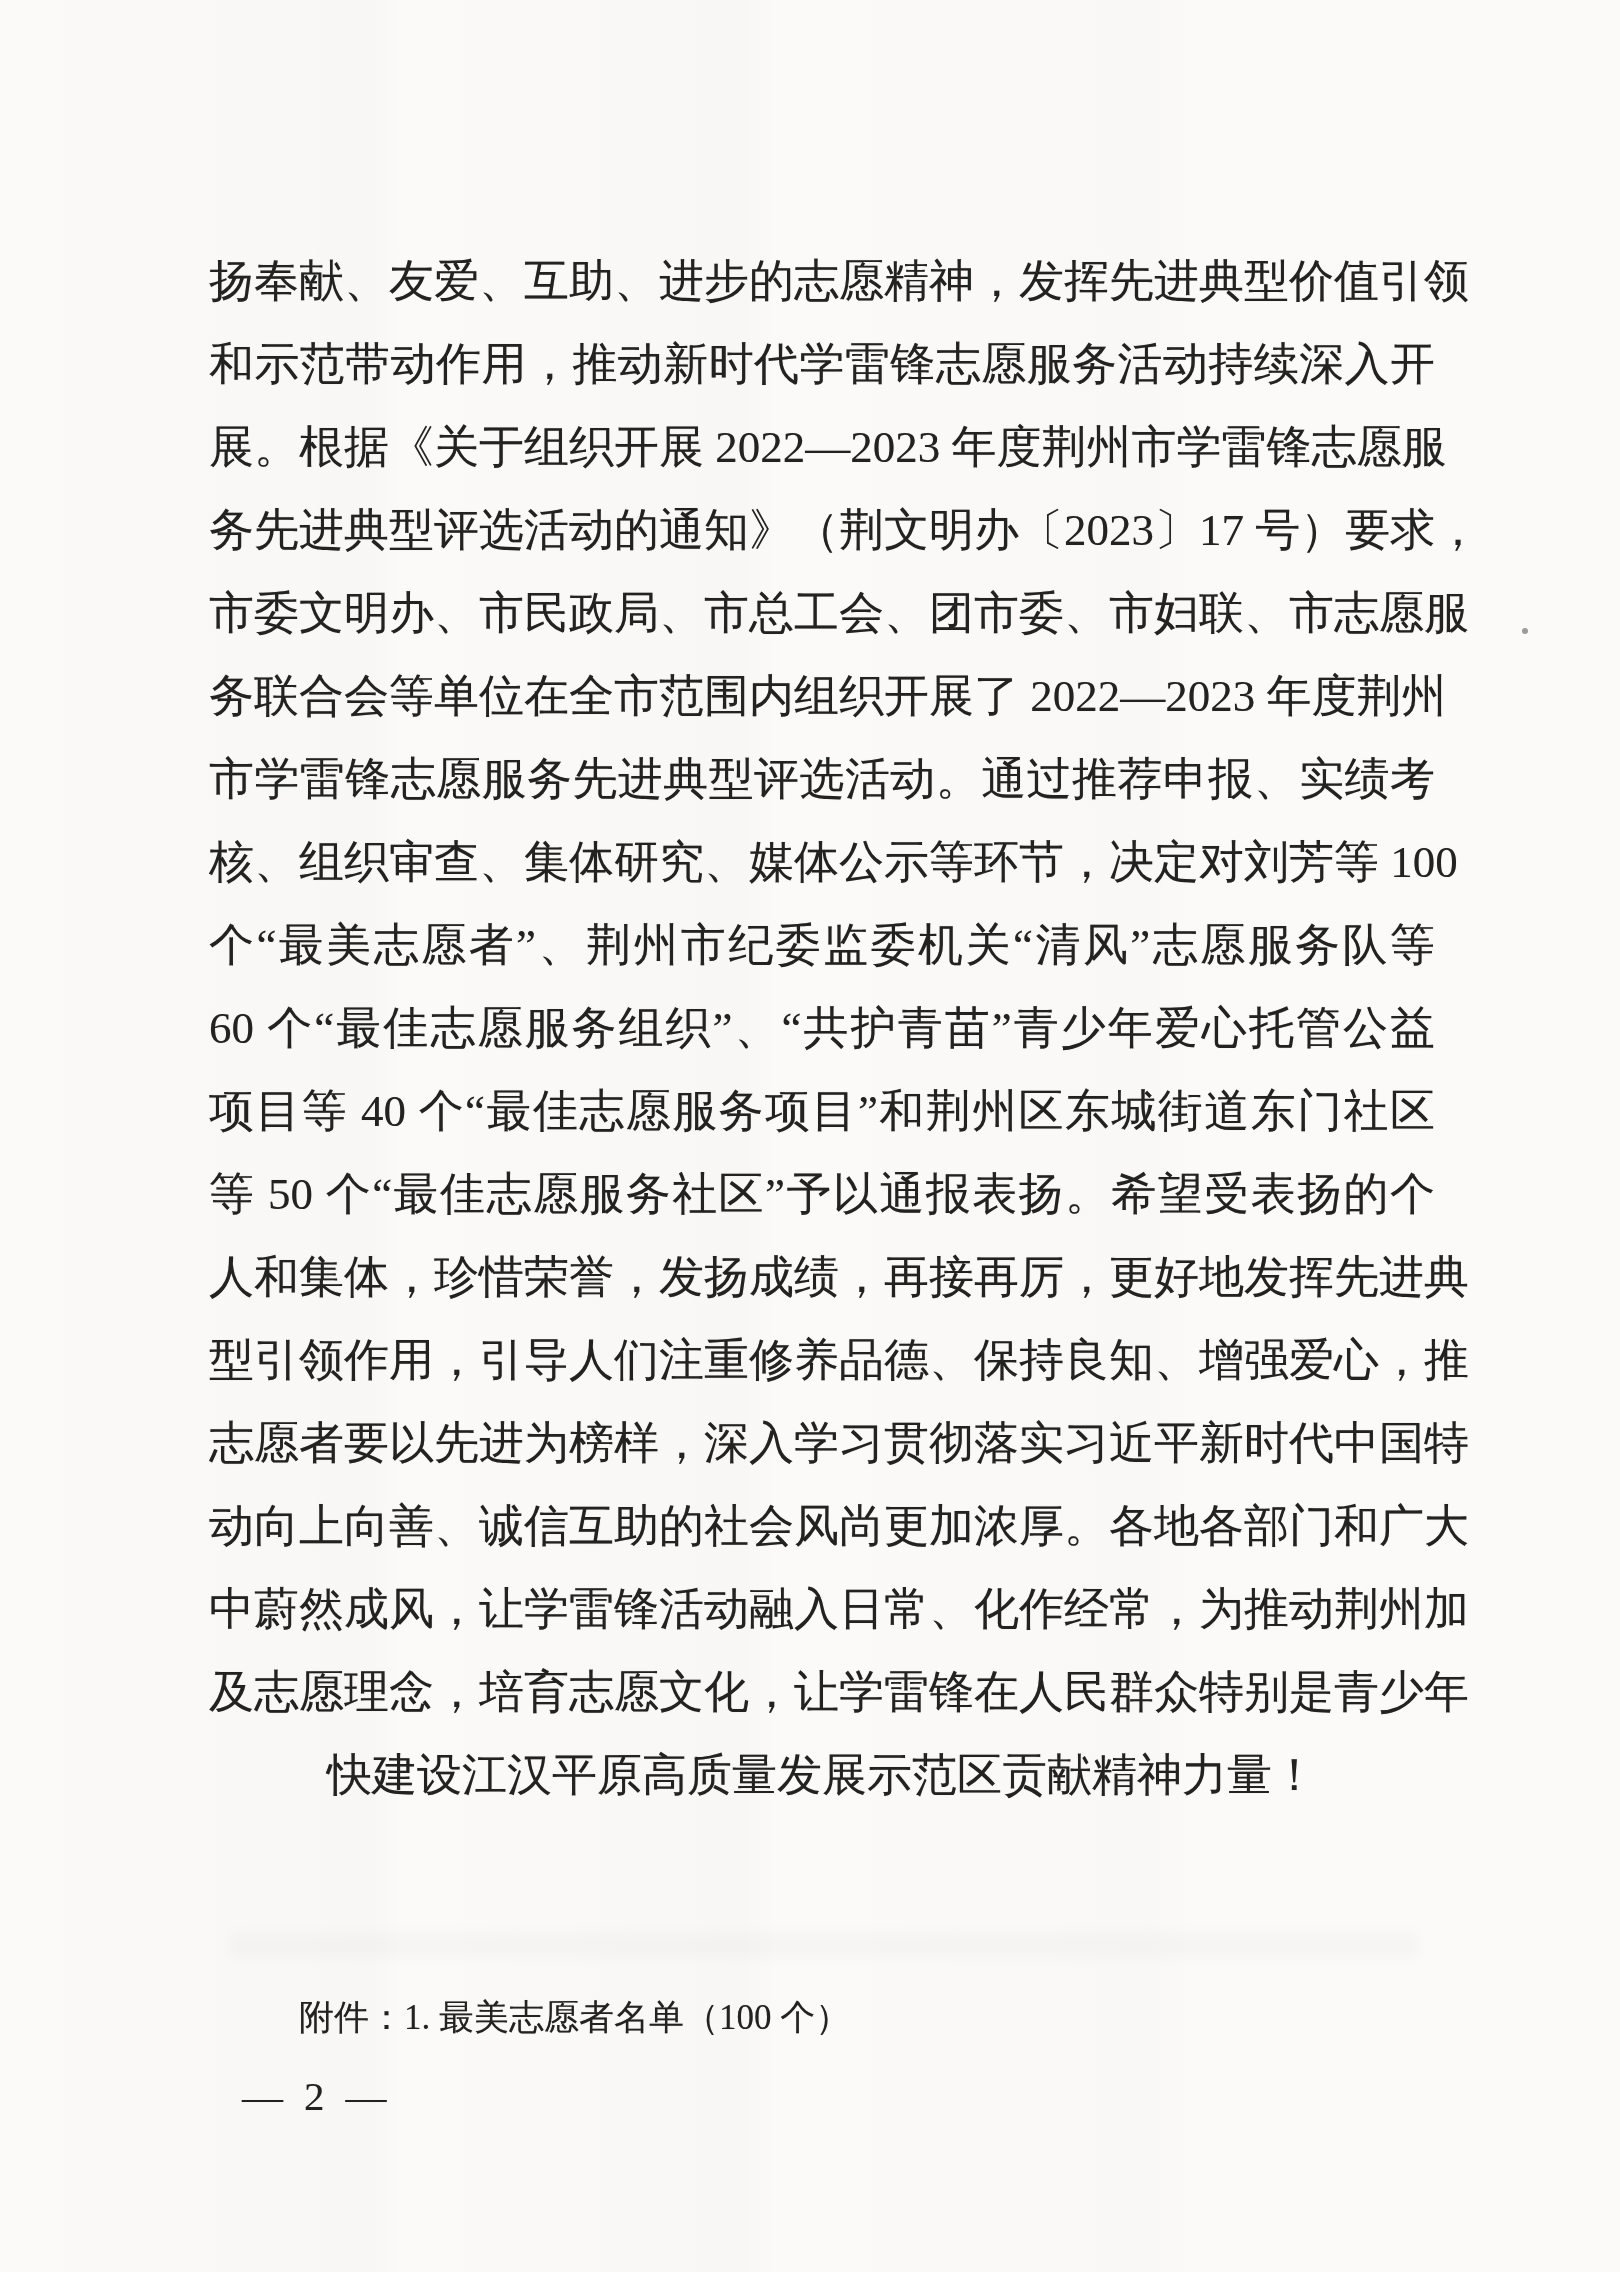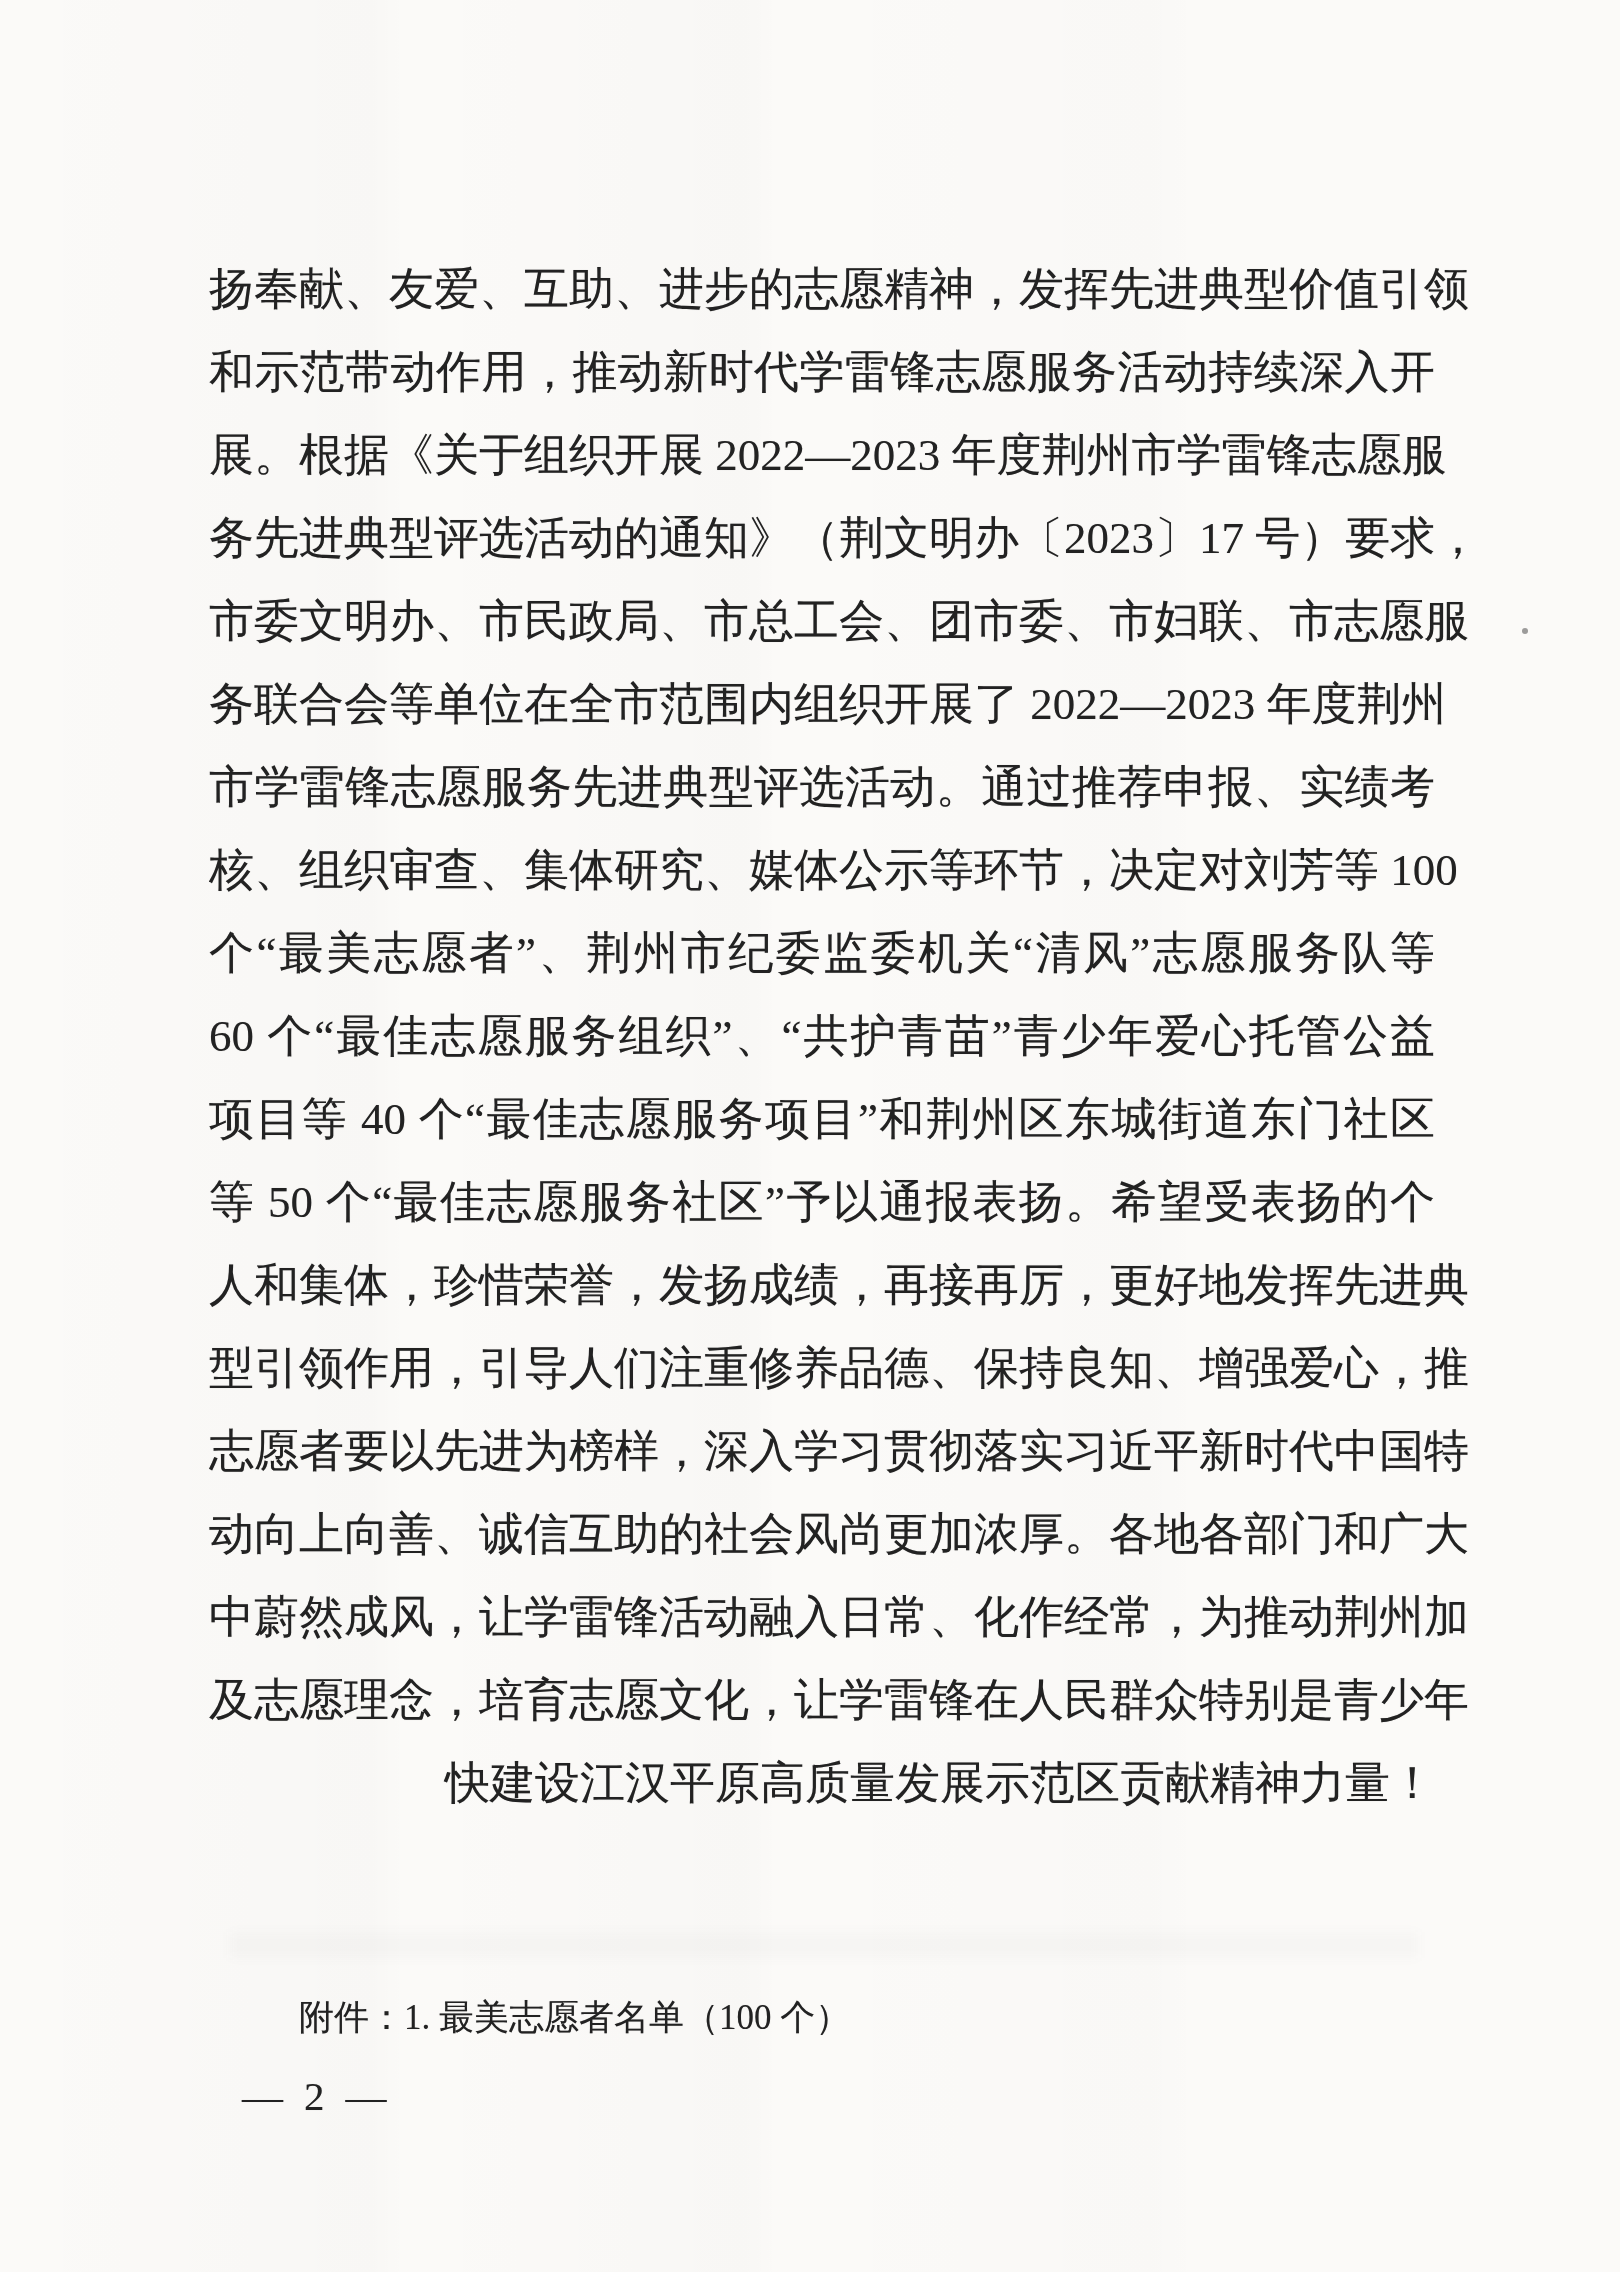--- a/index.html
+++ b/index.html
@@ -21,35 +21,35 @@
         rgba(0,0,0,0.008) 71%,
         rgba(0,0,0,0.000) 74%),
       var(--paper, #fbfaf8);
     overflow: hidden;
     font-family: "Liberation Serif", "DejaVu Serif", serif;
     color: var(--ink, #222222);
   }
   .text-block {
     position: absolute;
     left: 209px;
-    top: 248px;
+    top: 240px;
     width: 1226px;
   }
   .line {
     height: 83px;
     line-height: 83px;
     font-size: 45px;
     letter-spacing: 0;
     white-space: nowrap;
     text-align: justify;
     text-align-last: justify;
     text-shadow: 0 0 0.7px rgba(30,30,30,0.35);
   }
   .line.short-last {
-    text-align: right;
+    text-align: center;
     text-align-last: auto;
   }
   .attachment {
     position: absolute;
     left: 209px;
     top: 1976px;
     width: 1226px;
     height: 83px;
     line-height: 83px;
     font-size: 35px;

